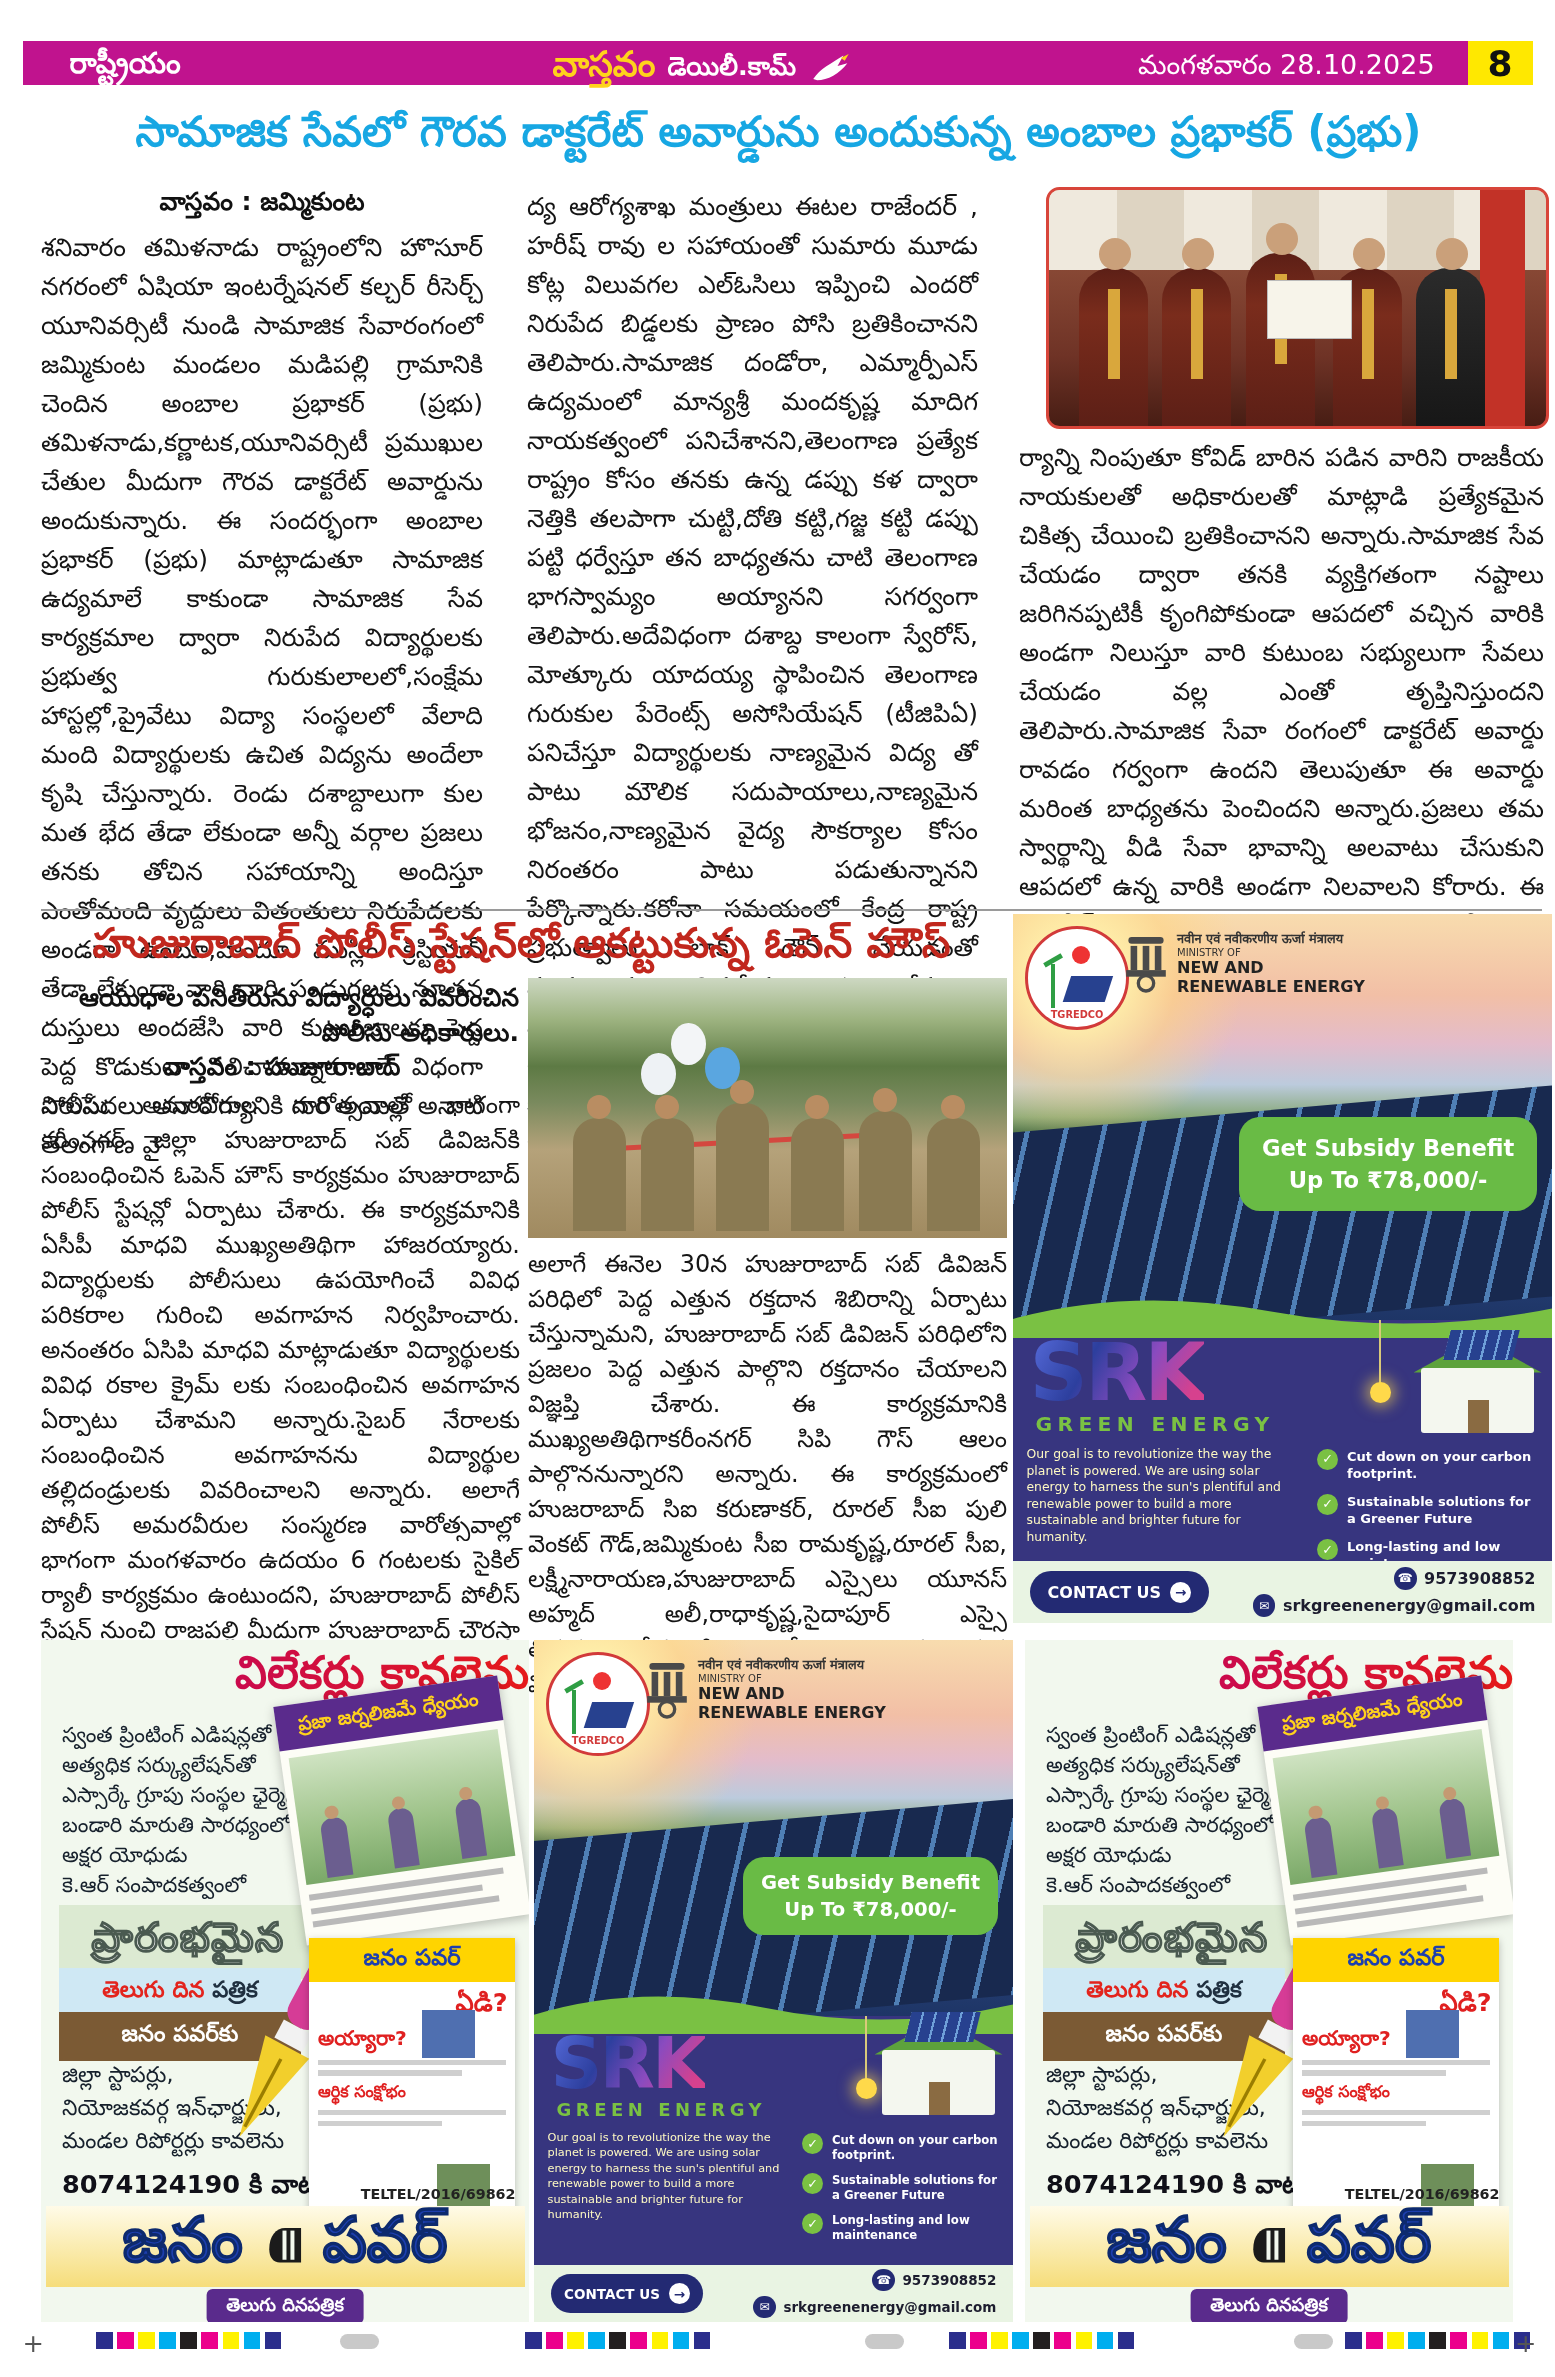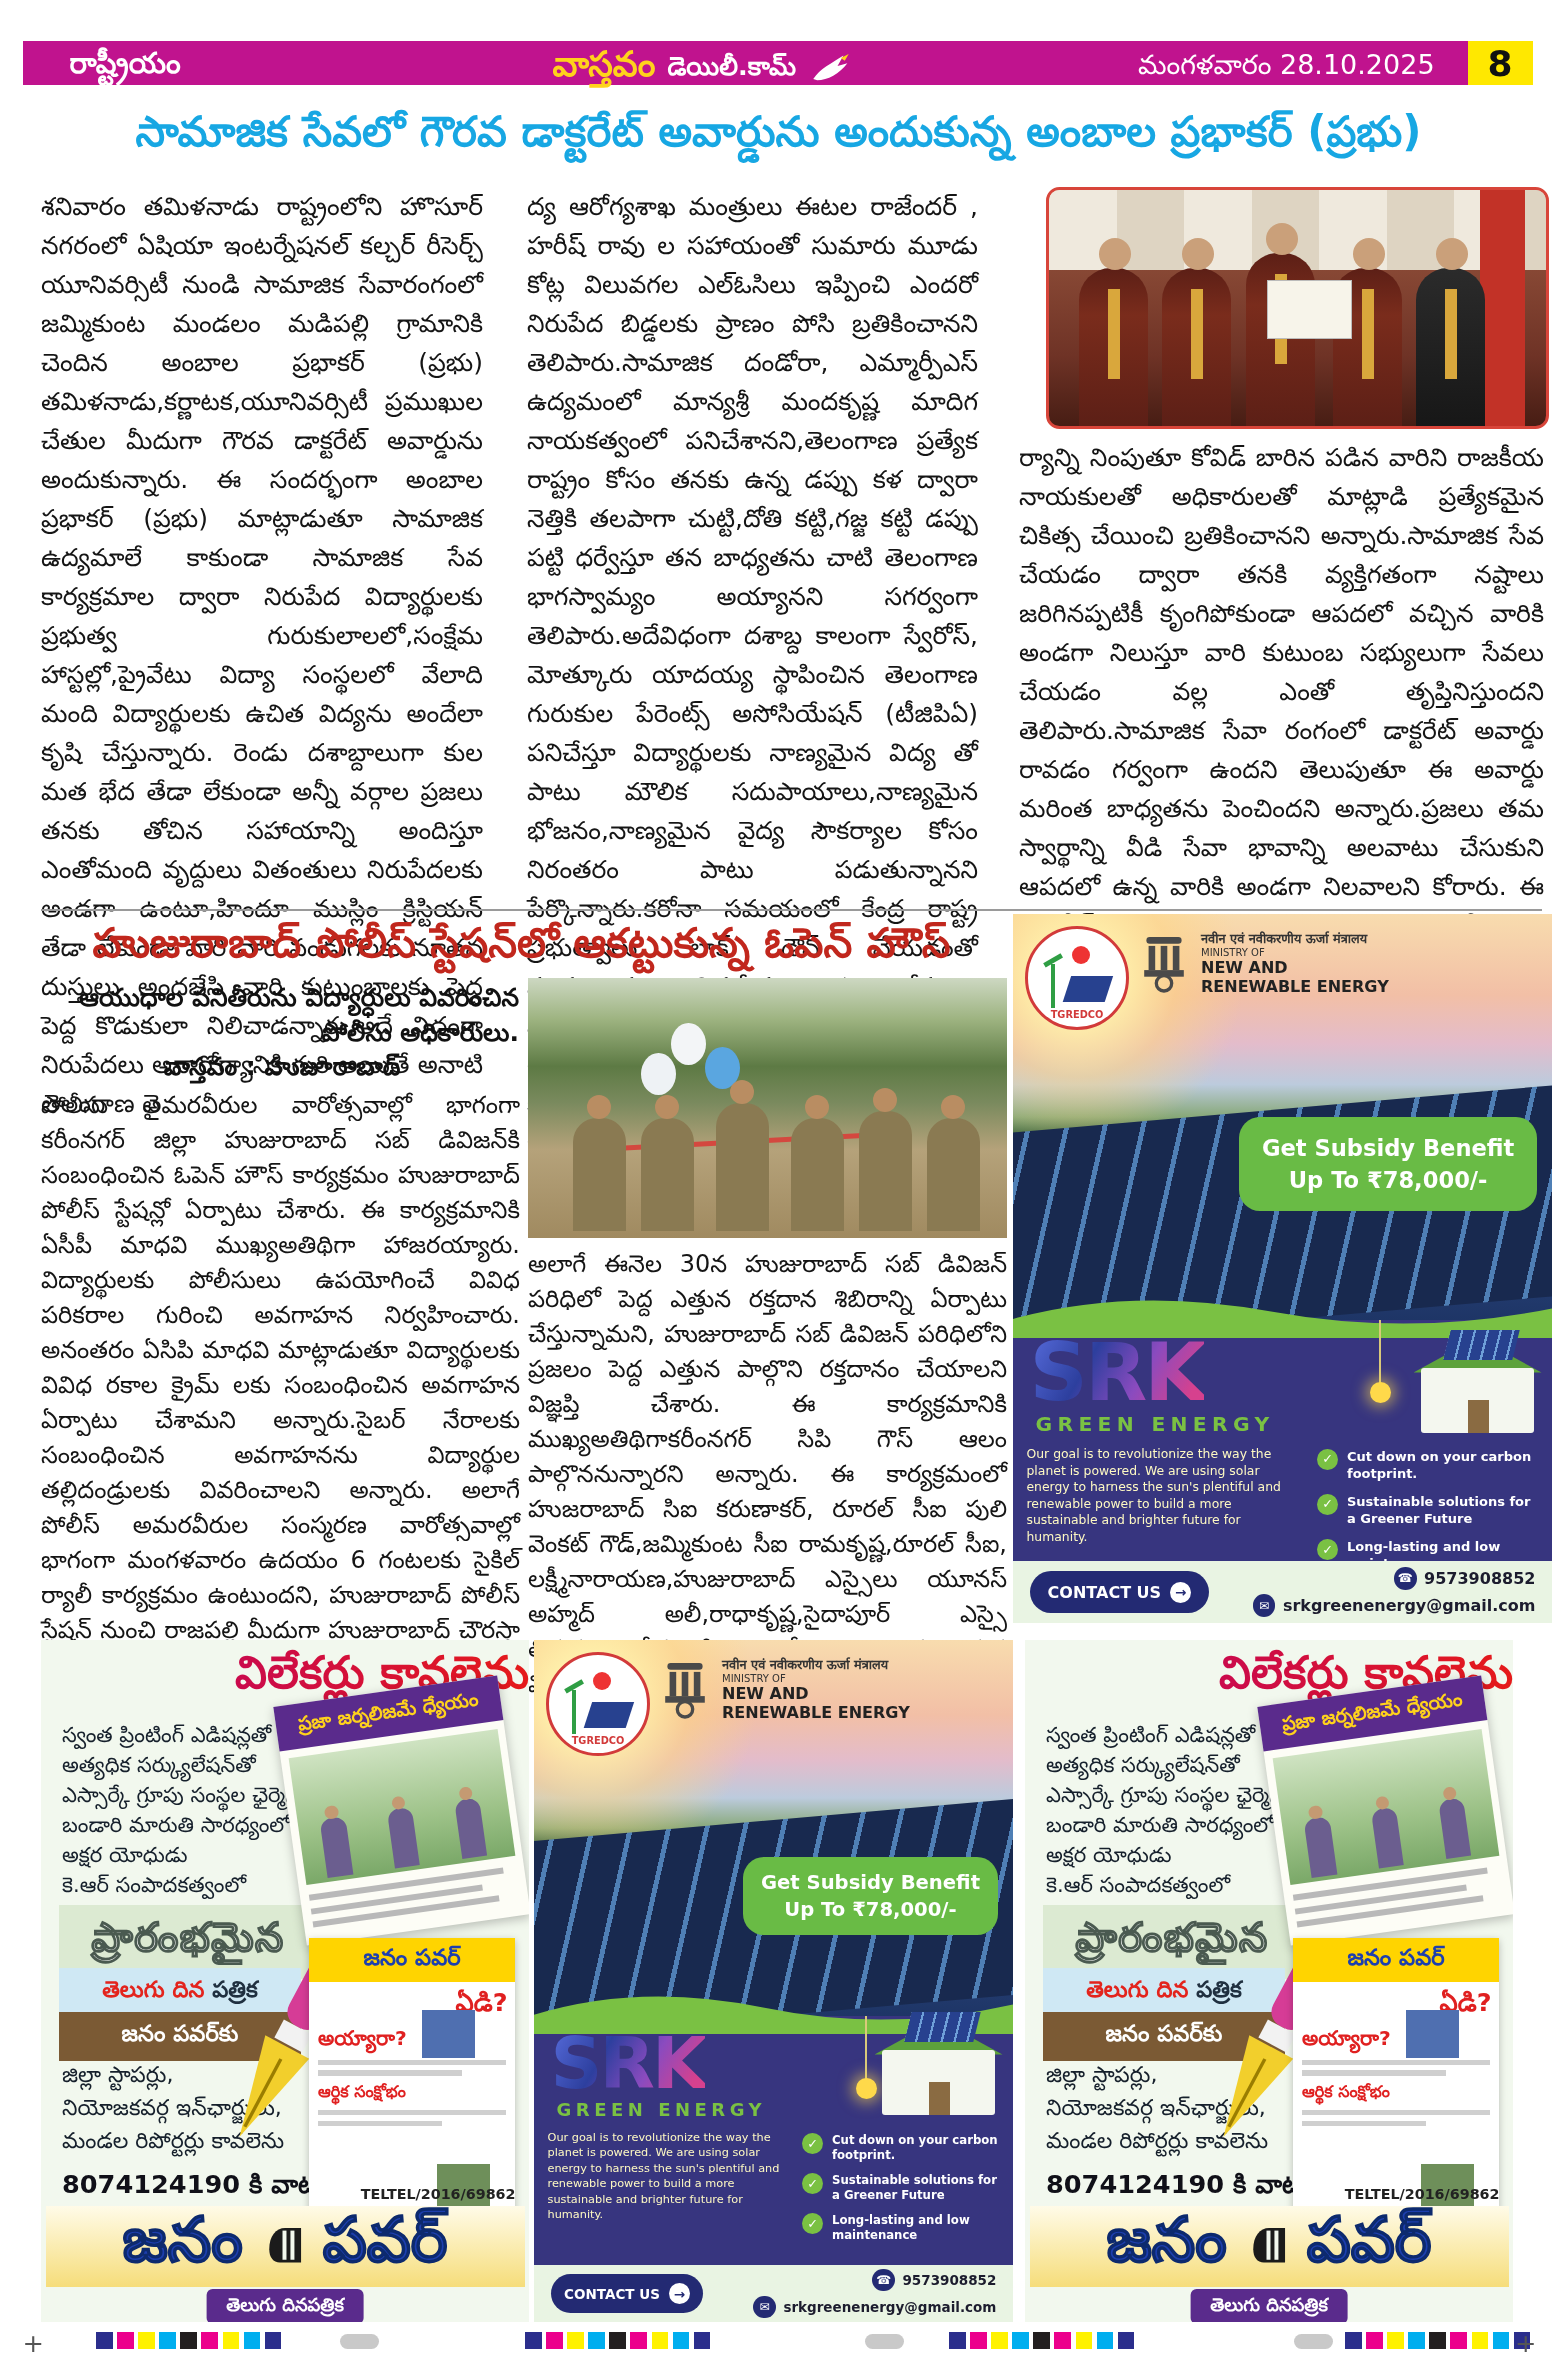--- a/index.html
+++ b/index.html
@@ -70,21 +70,21 @@
   .srk-right .photo{height:406px}
   .panels{position:absolute;left:-4%;right:-4%;bottom:0;height:52%;transform:skewY(-5deg);
     background:repeating-linear-gradient(103deg,#18294f 0 33px,#4f7fb5 33px 38px)}
   .tgredco{position:absolute;left:12px;top:12px;width:104px;height:104px;border-radius:50%;
     background:#fff;border:3.8px solid #d23a3a;box-sizing:border-box}
   .tg-sun{position:absolute;left:44px;top:16.6px;width:18px;height:18px;border-radius:50%;background:#e33}
   .tg-turbine{position:absolute;left:22.6px;top:35px;width:4.5px;height:44px;background:#2f9e44}
   .tg-turbine::before{content:"";position:absolute;left:-7.5px;top:-6px;width:19.6px;height:4.5px;background:#2f9e44;transform:rotate(-30deg)}
   .tg-panel{position:absolute;left:39px;top:47px;width:42px;height:25.6px;background:#27418f;transform:skewX(-18deg)}
   .tg-label{position:absolute;left:0;right:0;bottom:7.5px;text-align:center;font-size:9.8px;font-weight:bold;color:#d23a3a}
-  .ministry{position:absolute;left:129px;top:16.6px;display:flex;gap:15px;align-items:flex-start}
+  .ministry{position:absolute;left:111px;top:16.6px;display:flex;gap:9px;align-items:flex-start}
   .emblem{width:44px;height:65px}
   .min-hindi{font-size:12.8px;font-weight:bold;color:#333;line-height:16.6px}
   .min-l1{font-size:10px;color:#333;margin-top:0}
   .min-l2,.min-l3{font-size:16px;font-weight:bold;color:#222}
   .subsidy{position:absolute;right:15px;top:203px;background:#69bb45;border-radius:21px;padding:15px 22.6px;
     color:#fff;font-weight:bold;text-align:center;font-size:22.6px;line-height:32px}
   .srk-lower{position:absolute;left:0;right:0;bottom:0;top:406px;background:#37357f}
   .srk-wave{position:absolute;left:-2%;right:-2%;top:-35px;width:104%;height:53px}
   .srk-brand{position:absolute;left:16.6px;top:4.5px;font-size:81px;font-weight:bold;letter-spacing:-3px;
     background:linear-gradient(120deg,#5a6fe0 0%,#2d3f9e 35%,#8a4bbf 62%,#d6418e 88%);
@@ -196,20 +196,21 @@
       <path d="M50 8 L62 2 L56 12 Z" fill="#ffd21c"></path>
     </svg>
   </div>
   <span class="date">మంగళవారం  28.10.2025</span>
   <div class="page-box">8</div>
 </div>
 
 <div class="a1-headline">సామాజిక సేవలో గౌరవ డాక్టరేట్ అవార్డును అందుకున్న అంబాల ప్రభాకర్ (ప్రభు)</div>
 
 <div class="a1-col1">
+  <div class="dateline">వాస్తవం : జమ్మికుంట</div>
   <div class="body-text">శనివారం తమిళనాడు రాష్ట్రంలోని హొసూర్ నగరంలో ఏషియా ఇంటర్నేషనల్ కల్చర్ రీసెర్చ్ యూనివర్సిటీ నుండి సామాజిక సేవారంగంలో జమ్మికుంట మండలం మడిపల్లి గ్రామానికి చెందిన అంబాల ప్రభాకర్ (ప్రభు) తమిళనాడు,కర్ణాటక,యూనివర్సిటీ ప్రముఖుల చేతుల మీదుగా గౌరవ డాక్టరేట్ అవార్డును అందుకున్నారు. ఈ సందర్భంగా అంబాల ప్రభాకర్ (ప్రభు) మాట్లాడుతూ సామాజిక ఉద్యమాలే కాకుండా సామాజిక సేవ కార్యక్రమాల ద్వారా నిరుపేద విద్యార్థులకు ప్రభుత్వ గురుకులాలలో,సంక్షేమ హాస్టల్లో,ప్రైవేటు విద్యా సంస్థలలో వేలాది మంది విద్యార్థులకు ఉచిత విద్యను అందేలా కృషి చేస్తున్నారు. రెండు దశాబ్దాలుగా కుల మత భేద తేడా లేకుండా అన్నీ వర్గాల ప్రజలు తనకు తోచిన సహాయాన్ని అందిస్తూ ఎంతోమంది వృద్దులు వితంతులు నిరుపేదలకు అండగా ఉంటూ,హిందూ ముస్లిం క్రిస్టియన్ తేడా లేకుండా వారి వారి పండుగలకు నూతన దుస్తులు అందజేసి వారి కుటుంబాలకు పెద్ద పెద్ద కొడుకులా నిలిచాడన్నారు.అదే విధంగా నిరుపేదలు అనారోగ్యానికి గురి అయితే అనాటి తెలంగాణ వై</div>
 </div>
 <div class="a1-col2 body-text">ద్య ఆరోగ్యశాఖ మంత్రులు ఈటల రాజేందర్ , హరీష్ రావు ల సహాయంతో సుమారు మూడు కోట్ల విలువగల ఎల్ఓసిలు ఇప్పించి ఎందరో నిరుపేద బిడ్డలకు ప్రాణం పోసి బ్రతికించానని తెలిపారు.సామాజిక దండోరా, ఎమ్మార్పీఎస్ ఉద్యమంలో మాన్యశ్రీ మందకృష్ణ మాదిగ నాయకత్వంలో పనిచేశానని,తెలంగాణ ప్రత్యేక రాష్ట్రం కోసం తనకు ఉన్న డప్పు కళ ద్వారా నెత్తికి తలపాగా చుట్టి,దోతి కట్టి,గజ్జ కట్టి డప్పు పట్టి ధర్వేస్తూ తన బాధ్యతను చాటి తెలంగాణ భాగస్వామ్యం అయ్యానని సగర్వంగా తెలిపారు.అదేవిధంగా దశాబ్ద కాలంగా స్వేరోస్, మోత్కూరు యాదయ్య స్థాపించిన తెలంగాణ గురుకుల పేరెంట్స్ అసోసియేషన్ (టీజిపిఏ) పనిచేస్తూ విద్యార్థులకు నాణ్యమైన విద్య తో పాటు మౌలిక సదుపాయాలు,నాణ్యమైన భోజనం,నాణ్యమైన వైద్య సౌకర్యాల కోసం నిరంతరం పాటు పడుతున్నానని పేర్కొన్నారు.కరోనా సమయంలో కేంద్ర రాష్ట్ర ప్రభుత్వాలు లాక్ డౌన్ చేయడంతో వందలాదిమంది నిరుపేదలు ఉపాధి లేకుండా పోవడంతో ఆకలితో అలమటిస్తున్న వారికి అండగా నిలిచి నిత్యవసర వస్తువులను కోవిడ్ కిట్లను అందజేయడమే కాకుండా భయాందోళనలో నిరుపేదలకు ధై</div>
 
 <div class="photo1">
   <div class="p1-backdrop"></div>
   <div class="p1-banner"></div>
   <div class="p1-fig" style="left:30px"></div>
   <div class="p1-fig" style="left:113px"></div>
   <div class="p1-fig" style="left:197px;height:173px"></div>

